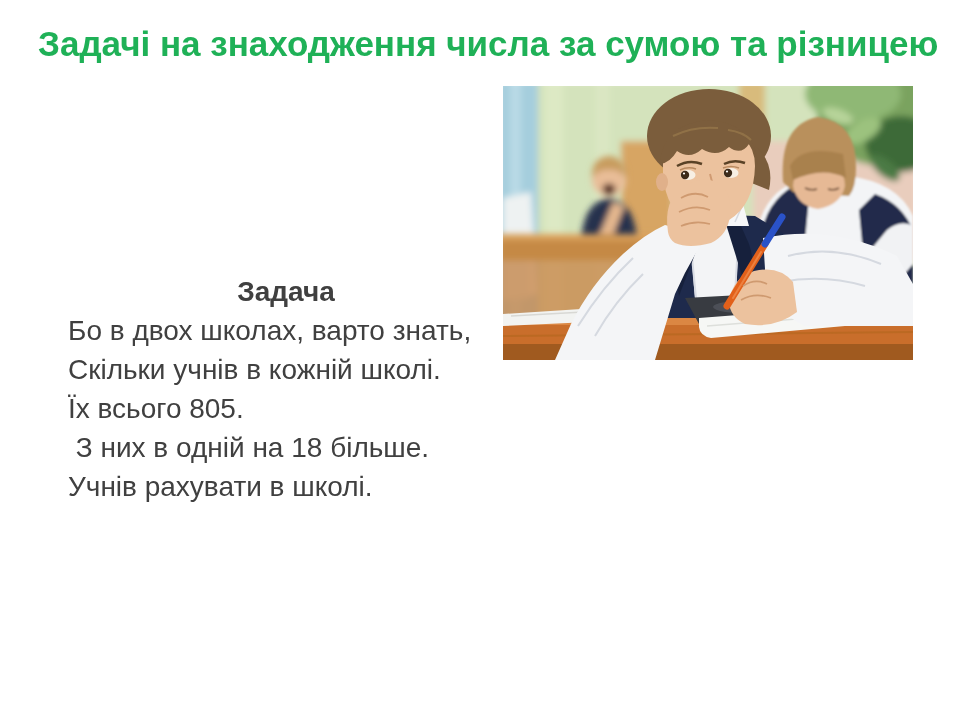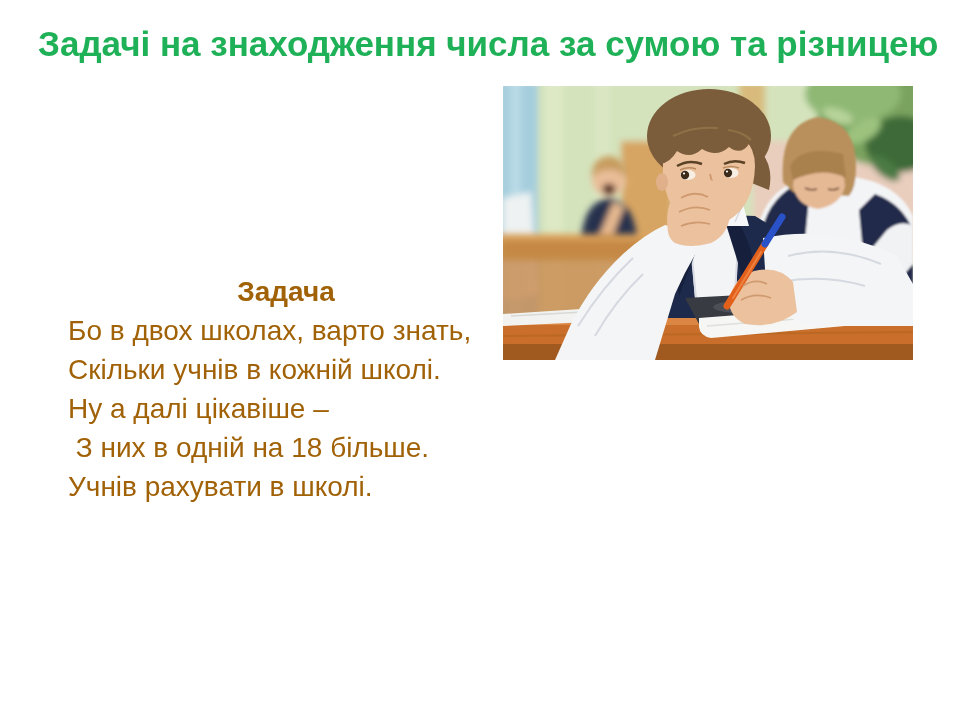--- a/index.html
+++ b/index.html
@@ -22,21 +22,21 @@
   }
   .photo{
     position:absolute;
     left:503px;top:86px;
     width:410px;height:274px;
   }
   .photo svg{display:block;width:100%;height:100%;}
   .poem{
     position:absolute;
     left:68px;top:272px;width:436px;
-    color:#a16207;
+    color:#404040;
     font-size:28px;
     line-height:39px;
   }
   .poem-heading{
     font-weight:bold;
     text-align:center;
     white-space:pre;
   }
   .poem-line{
     white-space:pre;
@@ -186,18 +186,18 @@
         </g>
         <path d="M240 200 Q252 192 264 198 M238 214 Q252 206 268 212" stroke="#cf9a70" stroke-width="1.8" fill="none"></path>
       </g>
     </svg>
   </div>
 
   <div class="poem">
     <div class="poem-heading">Задача</div>
     <div class="poem-line">Бо в двох школах, варто знать,</div>
     <div class="poem-line">Скільки учнів в кожній школі.</div>
-    <div class="poem-line">Ну а далі цікавіше –</div>
+    <div class="poem-line">Їх всього 805.</div>
     <div class="poem-line"> З них в одній на 18 більше.</div>
     <div class="poem-line">Учнів рахувати в школі.</div>
   </div>
 
 </div>
 
 </body></html>

